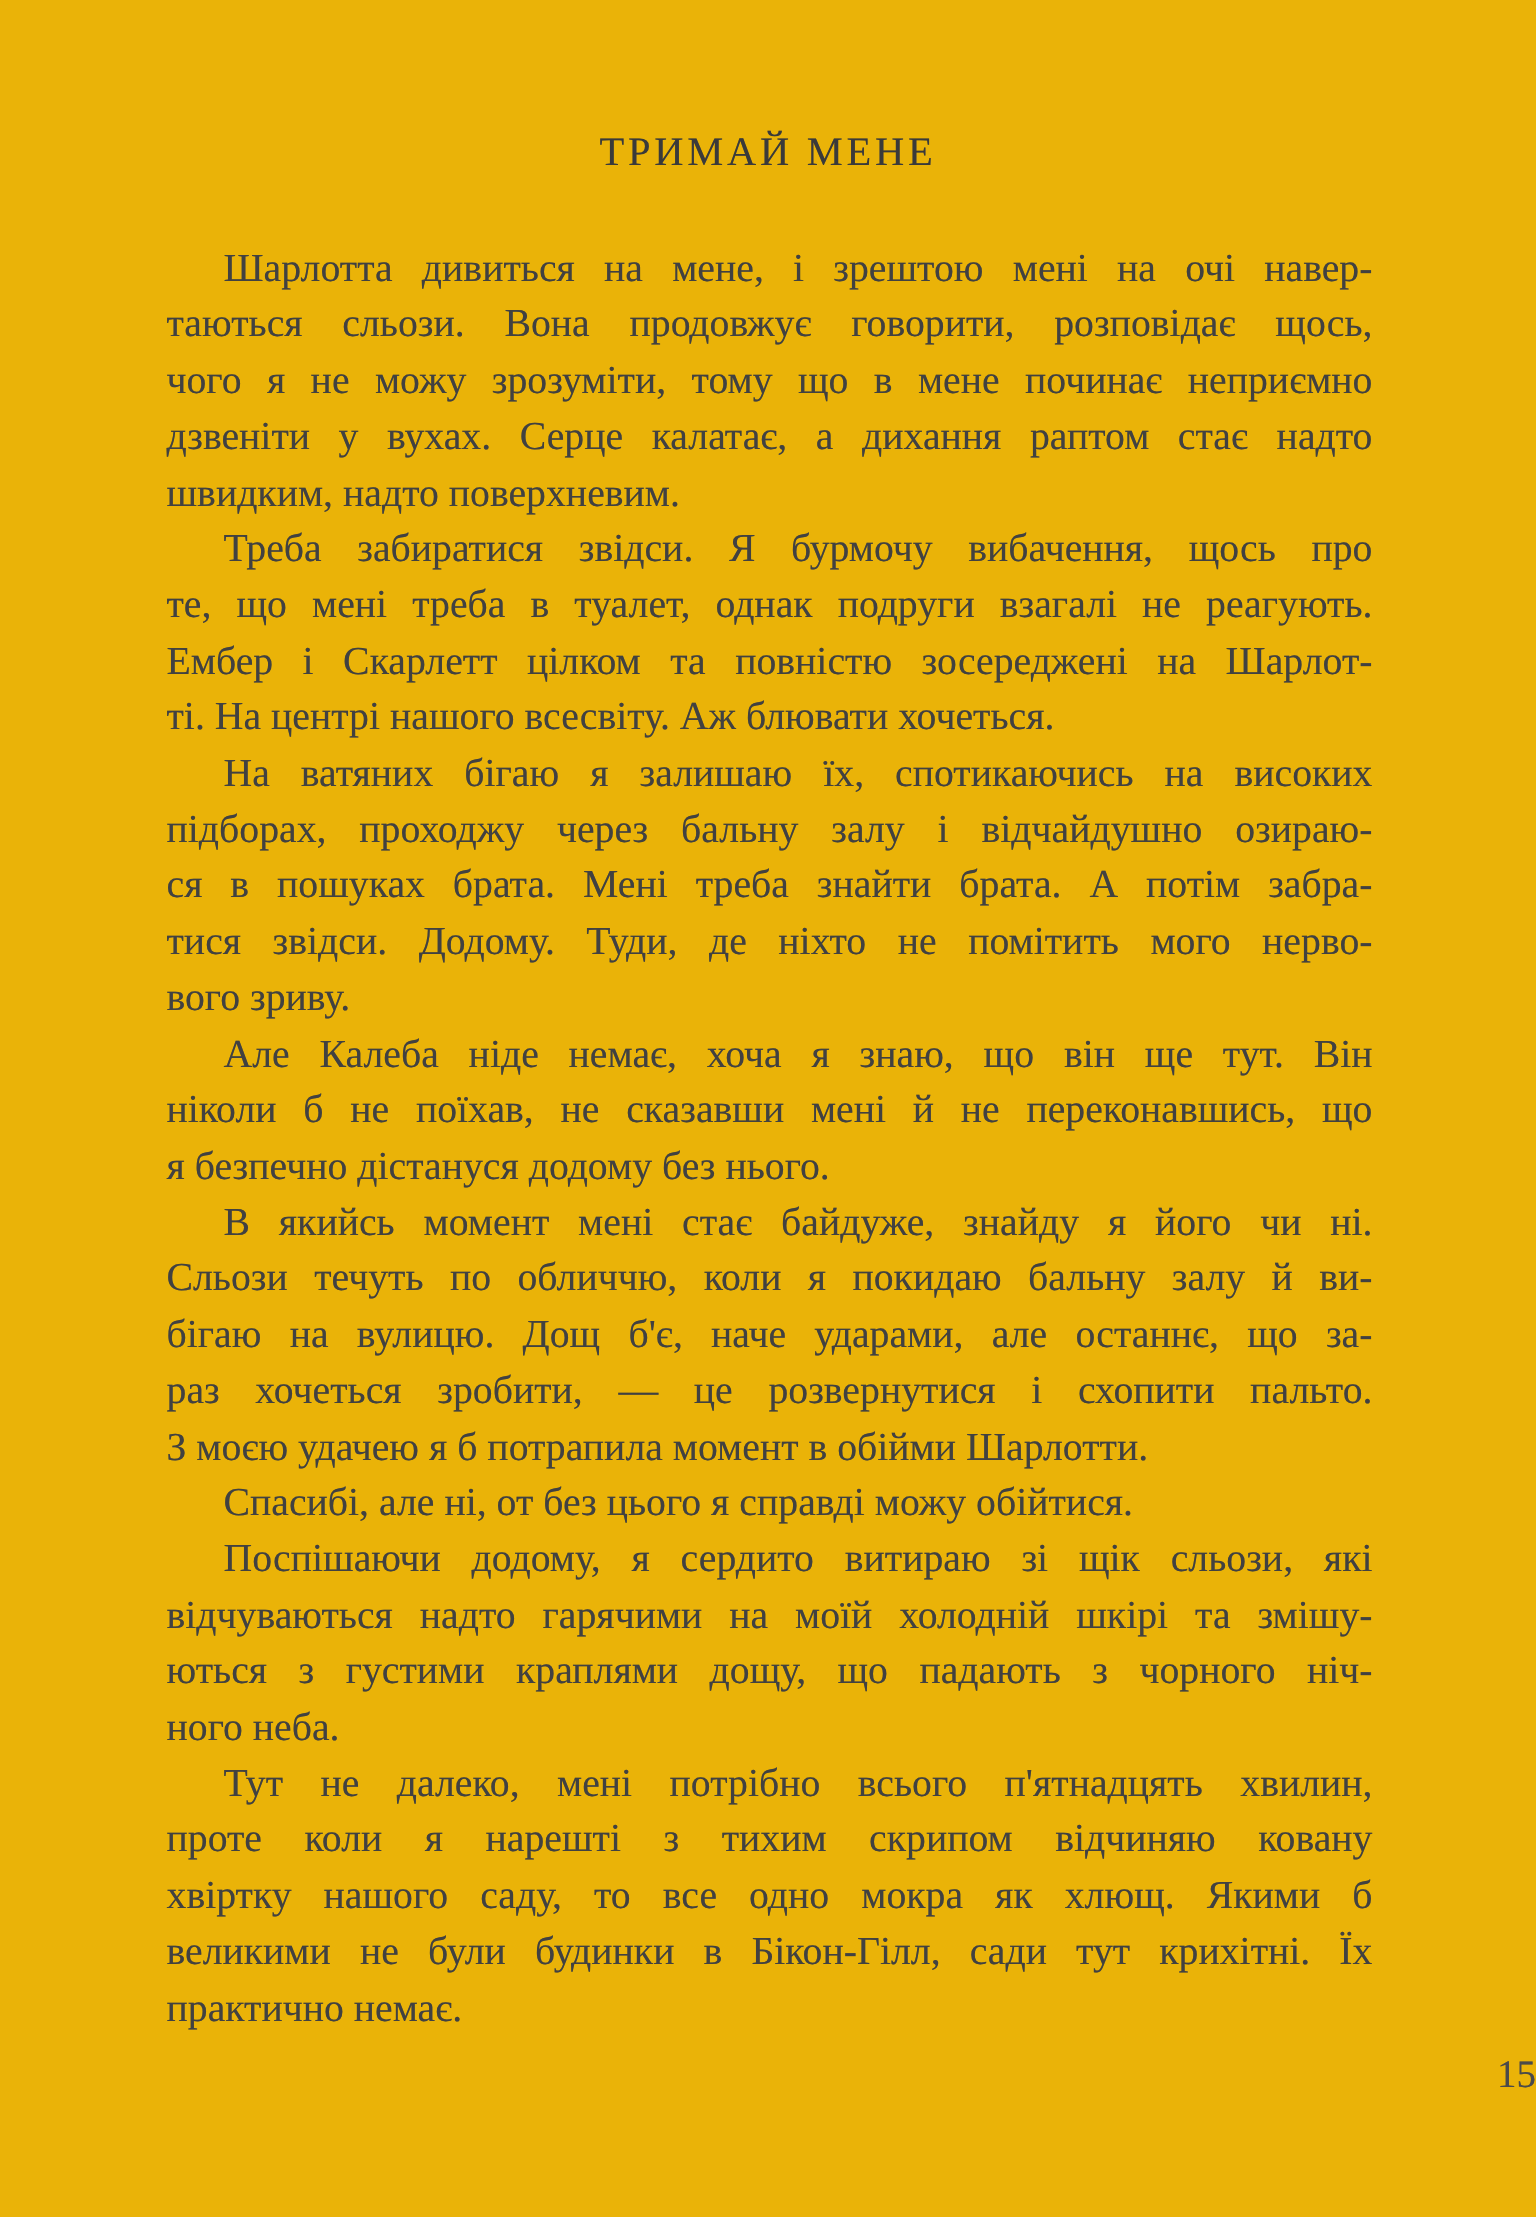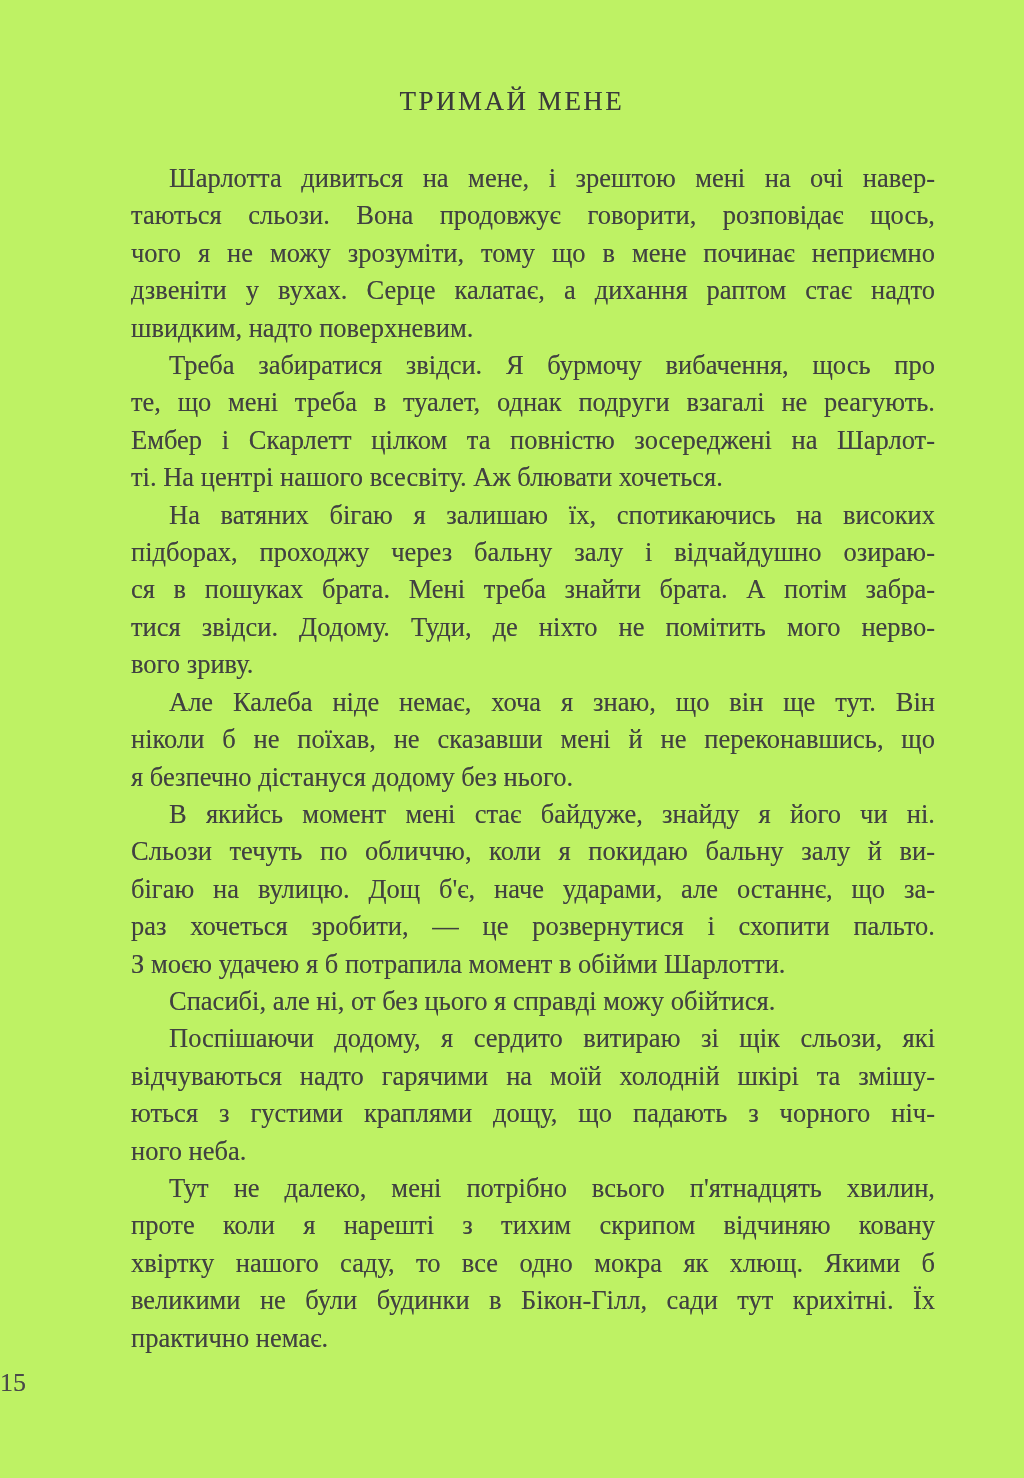--- a/index.html
+++ b/index.html
@@ -4,21 +4,21 @@
 <style>
   html, body {
     margin: 0;
     padding: 0;
     background: #ffffff;
   }
   .page {
     position: relative;
     width: 1024px;
     height: 1478px;
-    background: #bef264;
+    background: #eab308;
     overflow: hidden;
     font-family: "Liberation Serif", "DejaVu Serif", serif;
     color: #3e3e3e;
   }
   .chapter-title {
     position: absolute;
     top: 86px;
     left: 0;
     width: 100%;
     text-align: center;
@@ -26,21 +26,20 @@
     letter-spacing: 2.5px;
     font-weight: 500;
     color: #3a3a3a;
     text-shadow: 0 0 0.4px rgba(70,70,70,0.55);
   }
   .body-text {
     position: absolute;
     top: 160px;
     left: 111px;
     width: 804px;
-    margin-left: 20px;
   }
   .line {
     font-size: 26.5px;
     line-height: 37.4px;
     text-align: justify;
     text-align-last: justify;
     color: #414141;
     text-shadow: 0 0 0.4px rgba(70,70,70,0.5);
     white-space: normal;
   }
@@ -49,21 +48,21 @@
     text-align-last: left;
   }
   .line.indent {
     text-indent: 38px;
   }
   .page-number {
     position: absolute;
     top: 1368px;
     left: 0;
     width: 100%;
-    text-align: left;
+    text-align: right;
     font-size: 26px;
     color: #4a4a4a;
     text-shadow: 0 0 0.4px rgba(70,70,70,0.5);
   }
 </style>
 </head>
 <body>
 
 <div class="page">
   <div class="chapter-title">ТРИМАЙ МЕНЕ</div>

